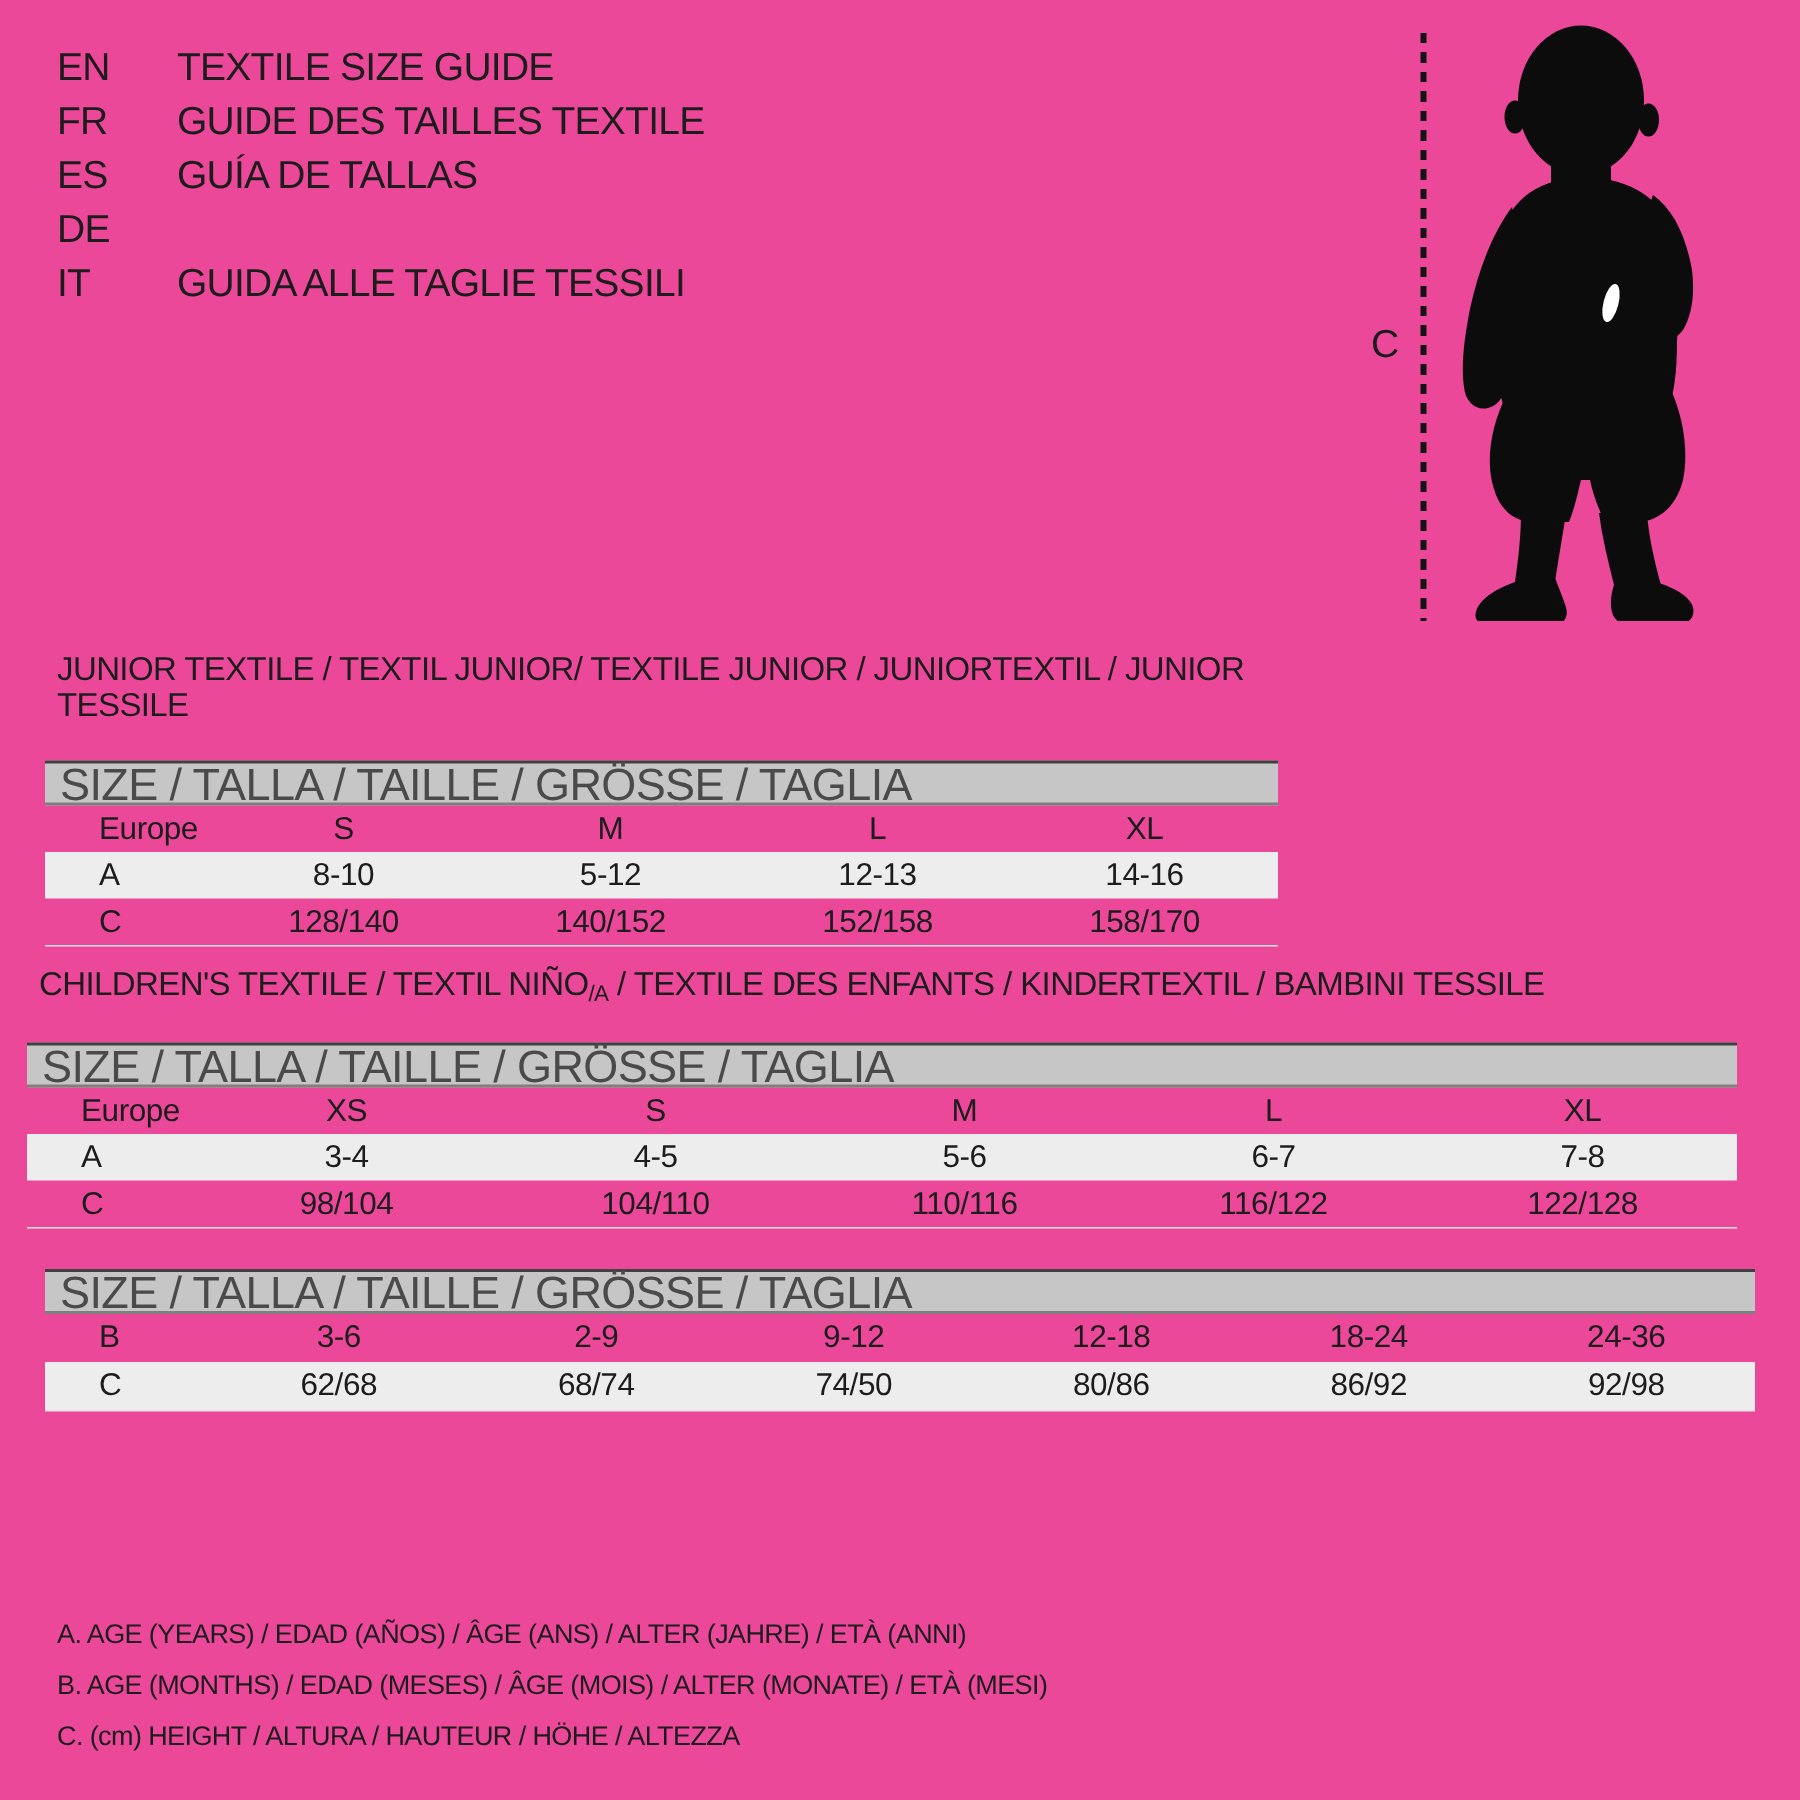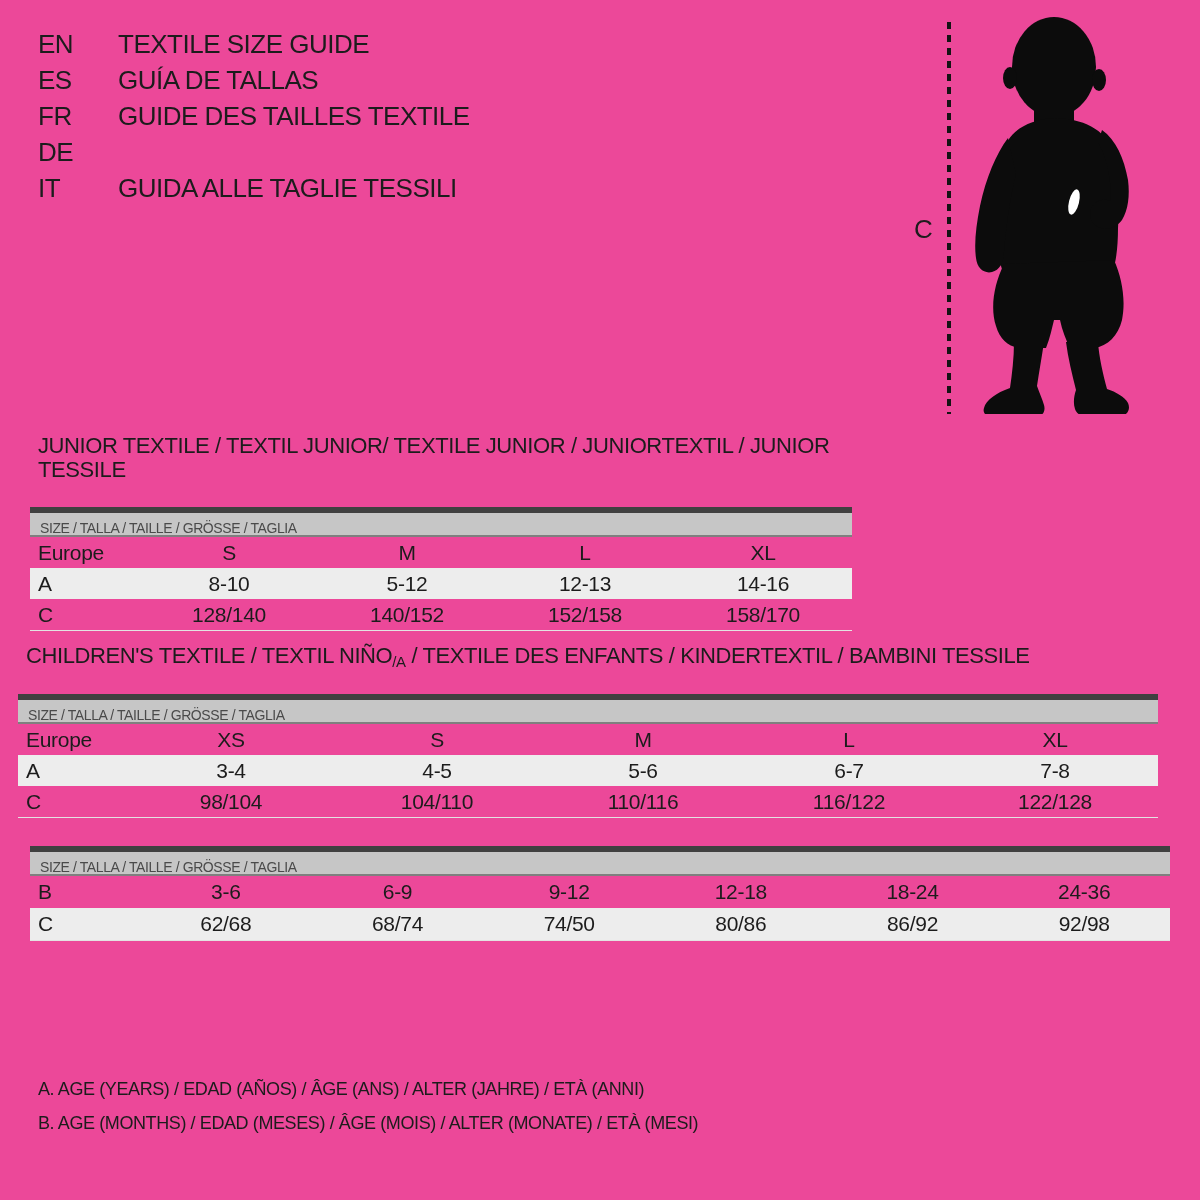--- a/index.html
+++ b/index.html
@@ -25,53 +25,53 @@
   .sec-children { left:18px; top:644px; width:1140px; }
   .sec-babies   { left:30px; top:846px; width:1140px; }
   .section-title { font-size:22px; letter-spacing:-0.4px; padding-left:8px; line-height:24px; }
   .sec-junior .section-title { margin-bottom:25px; }
   .sec-children .section-title { margin-bottom:20px; }
   .title-sub { font-size:15px; vertical-align:-4px; }
   .title-line2 { margin-top:8px; }
   .sec-babies .title-wrap { margin-bottom:26px; }
   .size-bar {
     height:30px; line-height:30px; background:#c6c6c6; color:#4a4a4a;
-    border-top:6px solid #404040; border-bottom:2px solid #7f7f7f;
-    font-size:14px; letter-spacing:-0.4px; padding-left:10px; box-sizing:border-box;
+    border-top:2px solid #404040; border-bottom:2px solid #7f7f7f;
+    font-size:30px; letter-spacing:-0.4px; padding-left:10px; box-sizing:border-box;
   }
   .tbl { border-bottom:1px solid #e3e3e3; }
   .row { display:grid; align-items:center; height:31px; font-size:21px; letter-spacing:-0.3px; }
   .sec-babies .row { height:32px; }
   .cols4 { grid-template-columns:110px repeat(4,1fr); }
   .cols5 { grid-template-columns:110px repeat(5,1fr); }
   .cols6 { grid-template-columns:110px repeat(6,1fr); }
-  .row .lbl { padding-left:8px; text-align:left; }
+  .row .lbl { padding-left:8px; text-align:left;margin-left:28px; }
   .row .val { text-align:center; }
   .row.shaded { background:#ededed; }
   
   .legend { position:absolute; left:38px; top:1072px; }
   .legend-line { font-size:18px; line-height:34px; letter-spacing:-0.4px; }
 </style>
 </head>
 <body>
 
 <div class="canvas">
 
   <div class="langs">
     <div class="lang-row">
       <span class="lang-code">EN</span>
       <span>TEXTILE SIZE GUIDE</span>
     </div>
     <div class="lang-row">
+      <span class="lang-code">FR</span>
+      <span>GUIDE DES TAILLES TEXTILE</span>
+    </div>
+    <div class="lang-row">
       <span class="lang-code">ES</span>
       <span>GUÍA DE TALLAS</span>
-    </div>
-    <div class="lang-row">
-      <span class="lang-code">FR</span>
-      <span>GUIDE DES TAILLES TEXTILE</span>
     </div>
     <div class="lang-row">
       <span class="lang-code">DE</span>
     </div>
     <div class="lang-row">
       <span class="lang-code">IT</span>
       <span>GUIDA ALLE TAGLIE TESSILI</span>
     </div>
   </div>
 
@@ -151,36 +151,37 @@
       </div>
     </div>
   </div>
 
   <div class="section sec-babies">
     <div class="size-bar">SIZE / TALLA / TAILLE / GRÖSSE / TAGLIA</div>
     <div class="tbl">
       <div class="row cols6">
         <span class="lbl">B</span>
         <span class="val">3-6</span>
-        <span class="val">6-9</span>
+        <span class="val">2-9</span>
         <span class="val">9-12</span>
         <span class="val">12-18</span>
         <span class="val">18-24</span>
         <span class="val">24-36</span>
       </div>
       <div class="row cols6 shaded">
         <span class="lbl">C</span>
         <span class="val">62/68</span>
         <span class="val">68/74</span>
         <span class="val">74/50</span>
         <span class="val">80/86</span>
         <span class="val">86/92</span>
         <span class="val">92/98</span>
       </div>
     </div>
   </div>
 
   <div class="legend">
     <div class="legend-line">A. AGE (YEARS) / EDAD (AÑOS) / ÂGE (ANS) / ALTER (JAHRE) / ETÀ (ANNI)</div>
     <div class="legend-line">B. AGE (MONTHS) / EDAD (MESES) / ÂGE (MOIS) / ALTER (MONATE) / ETÀ (MESI)</div>
+    <div class="legend-line">C. (cm) HEIGHT / ALTURA / HAUTEUR / HÖHE / ALTEZZA</div>
   </div>
 
 </div>
 
 </body></html>

